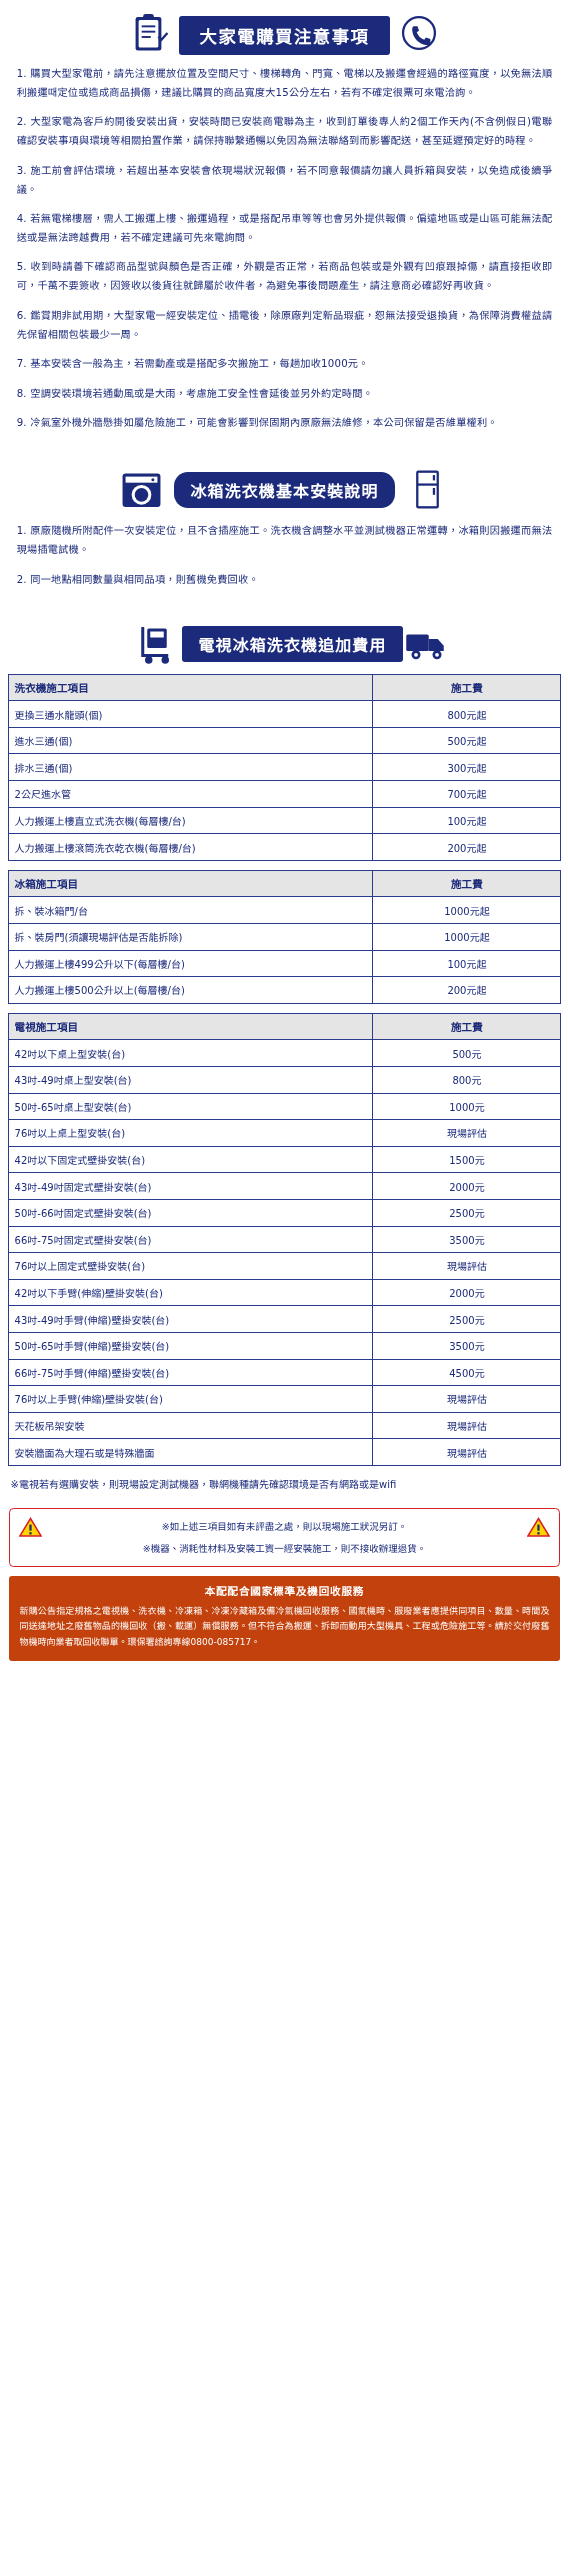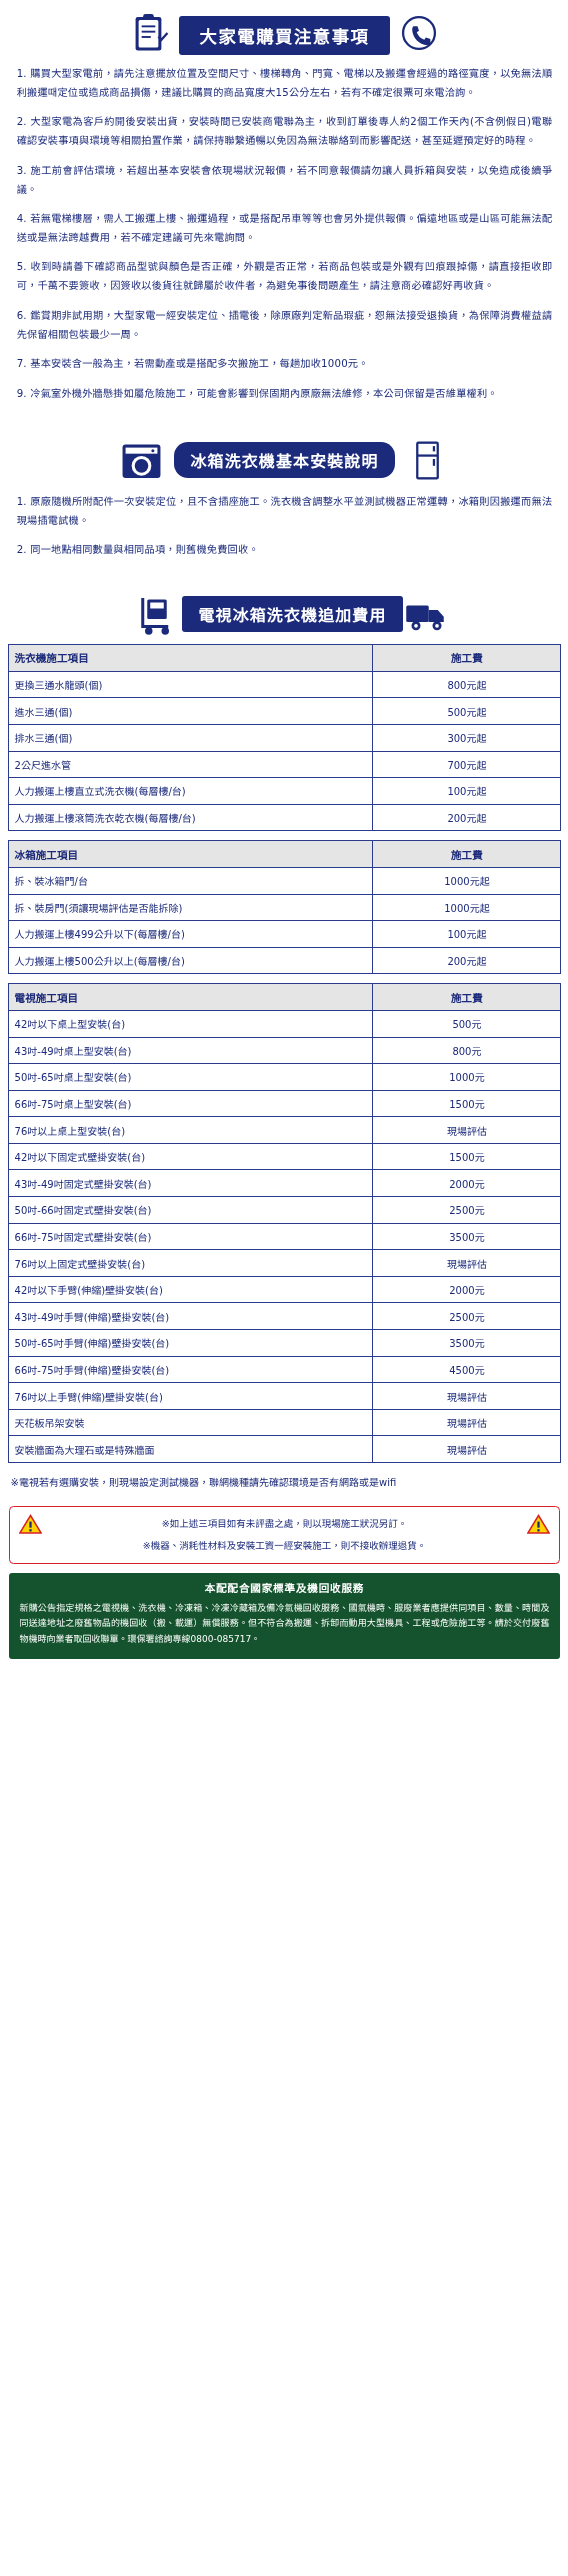--- a/index.html
+++ b/index.html
@@ -175,21 +175,21 @@
     font-size: 9.5px;
     color: #1b2a7a;
     text-align: center;
     line-height: 1.7;
     padding-top: 3px;
   }
 
   
   .footer {
     margin: 3px 9px 7.6px 9px;
-    background: #14532d;
+    background: #c2410c;
     color: #ffffff;
     border-radius: 3px;
     padding: 7.6px 10.6px 10.6px 10.6px;
   }
   .footer-title {
     text-align: center;
     font-size: 10.6px;
     font-weight: bold;
     letter-spacing: 0.8px;
     margin-bottom: 5.3px;
@@ -230,20 +230,21 @@
   </div>
 
   <div class="notes">
     <p class="note">1. 購買大型家電前，請先注意擺放位置及空間尺寸、樓梯轉角、門寬、電梯以及搬運會經過的路徑寬度，以免無法順利搬運때定位或造成商品損傷，建議比購買的商品寬度大15公分左右，若有不確定很票可來電洽詢。</p>
     <p class="note">2. 大型家電為客戶約開後安裝出貨，安裝時間已安裝商電聯為主，收到訂單後專人約2個工作天內(不含例假日)電聯確認安裝事項與環境等相關拍置作業，請保持聯繫通暢以免因為無法聯絡到而影響配送，甚至延遲預定好的時程。</p>
     <p class="note">3. 施工前會評估環境，若超出基本安裝會依現場狀況報價，若不同意報價請勿讓人員拆箱與安裝，以免造成後續爭議。</p>
     <p class="note">4. 若無電梯樓層，需人工搬運上樓、搬運過程，或是搭配吊車等等也會另外提供報價。偏遠地區或是山區可能無法配送或是無法跨越費用，若不確定建議可先來電詢問。</p>
     <p class="note">5. 收到時請善下確認商品型號與顏色是否正確，外觀是否正常，若商品包裝或是外觀有凹痕跟掉傷，請直接拒收即可，千萬不要簽收，因簽收以後貨往就歸屬於收件者，為避免事後問題產生，請注意商必確認好再收貨。</p>
     <p class="note">6. 鑑賞期非試用期，大型家電一經安裝定位、插電後，除原廠判定新品瑕疵，恕無法接受退換貨，為保障消費權益請先保留相關包裝最少一周。</p>
     <p class="note">7. 基本安裝含一般為主，若需動產或是搭配多次搬施工，每趟加收1000元。</p>
+    <p class="note">8. 空調安裝環境若通動風或是大雨，考慮施工安全性會延後並另外約定時間。</p>
     <p class="note">9. 冷氣室外機外牆懸掛如屬危險施工，可能會影響到保固期內原廠無法維修，本公司保留是否維單權利。</p>
   </div>
 
   <div class="sec2">
     <div class="sec2-head">
       <div class="icon-washer">
         <svg viewBox="0 0 62 62" width="47" height="47">
           <rect x="6" y="10" width="50" height="44" rx="4" fill="#1b2a7a"></rect>
           <rect x="10" y="14" width="42" height="8" fill="#ffffff"></rect>
           <circle cx="31" cy="38" r="13" fill="#ffffff"></circle>
@@ -369,24 +370,20 @@
         </tr>
         <tr>
           <td class="col-item">43吋-49吋桌上型安裝(台)</td>
           <td class="col-fee">800元</td>
         </tr>
         <tr>
           <td class="col-item">50吋-65吋桌上型安裝(台)</td>
           <td class="col-fee">1000元</td>
         </tr>
         <tr>
-          <td class="col-item">66吋-75吋桌上型安裝(台)</td>
-          <td class="col-fee">1500元</td>
-        </tr>
-        <tr>
           <td class="col-item">76吋以上桌上型安裝(台)</td>
           <td class="col-fee">現場評估</td>
         </tr>
         <tr>
           <td class="col-item">42吋以下固定式壁掛安裝(台)</td>
           <td class="col-fee">1500元</td>
         </tr>
         <tr>
           <td class="col-item">43吋-49吋固定式壁掛安裝(台)</td>
           <td class="col-fee">2000元</td>

